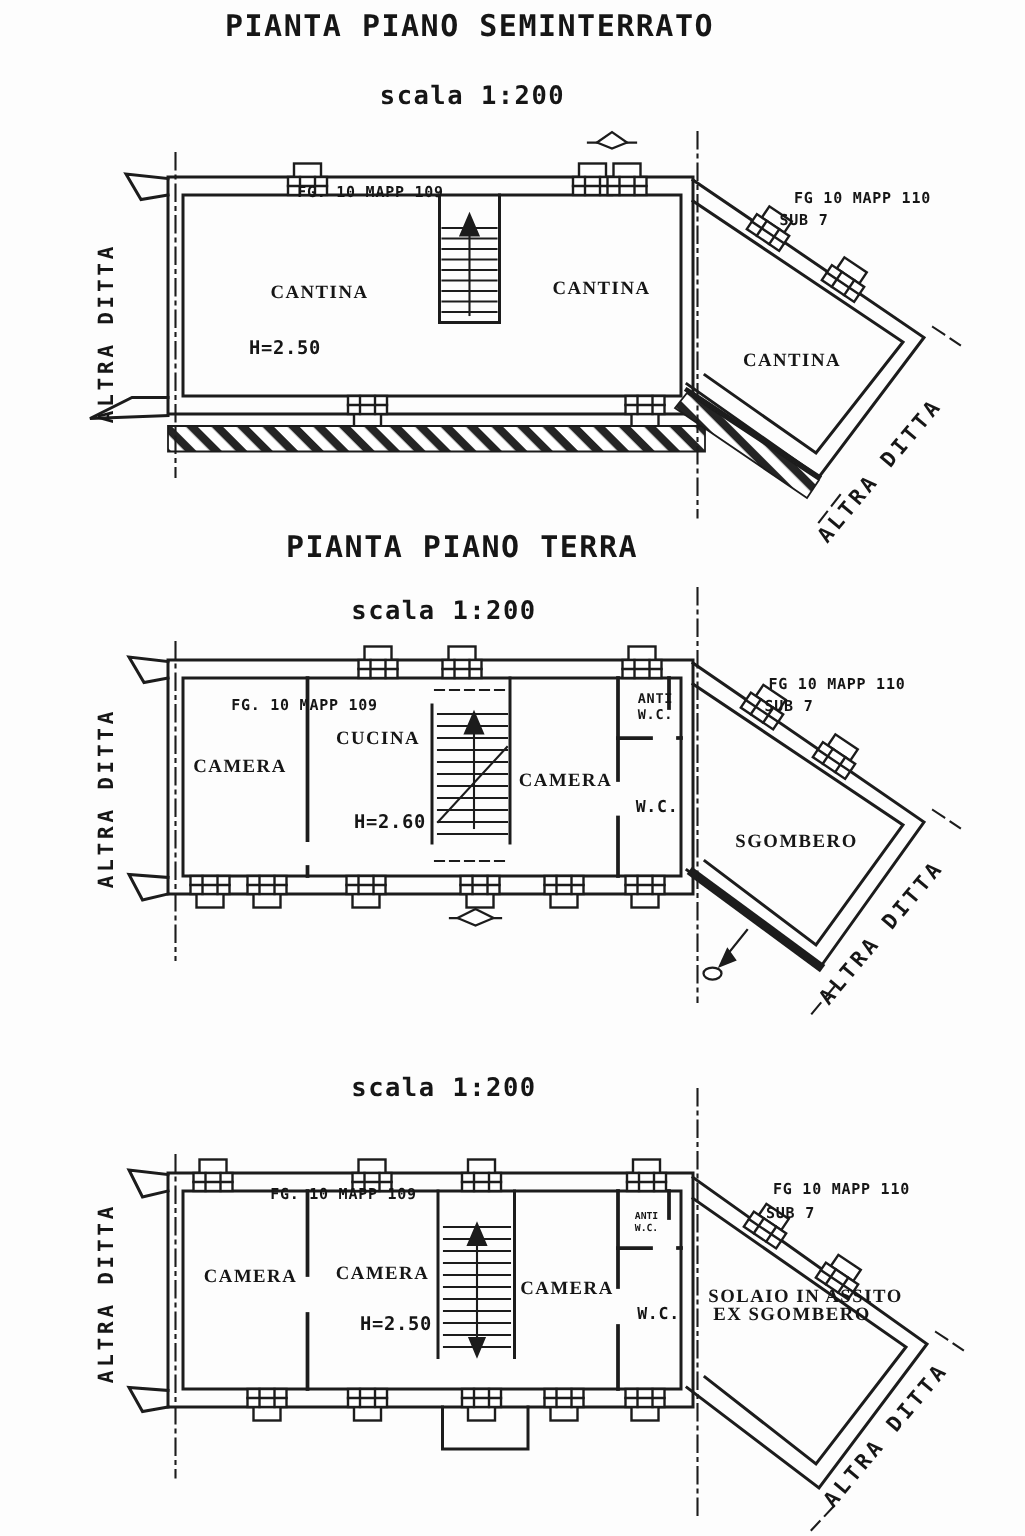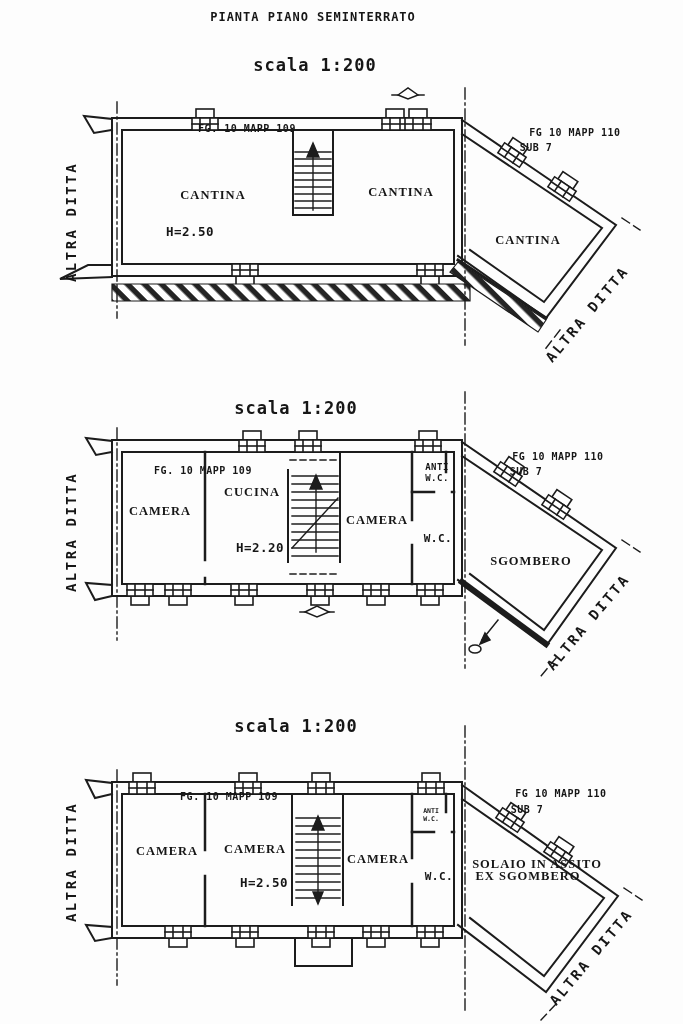--- a/index.html
+++ b/index.html
@@ -1,21 +1,21 @@
 <!DOCTYPE html>
 <html><head>
 <meta charset="utf-8">
 <style>
   html,body{margin:0;padding:0;background:#e8e8e8;}
   #page{position:relative;width:683px;height:1024px;background:#fdfdfd;overflow:hidden;
         font-family:"DejaVu Sans Mono", monospace;color:#161616;}
   #draw{position:absolute;left:0;top:0;z-index:1;}
   .lbl{position:absolute;z-index:2;transform:translate(-50%,-50%);white-space:nowrap;
        font-weight:bold;color:#161616;line-height:1;}
-  .title{font-size:12px;letter-spacing:1px;}
+  .title{font-size:20px;letter-spacing:1px;}
   .scale{font-size:17px;letter-spacing:1px;margin-top:20px;}
   .parcel{font-size:10px;letter-spacing:0.5px;margin-top:48px;}
   .room{font-size:12.5px;letter-spacing:1px;font-family:Liberation Serif, serif;}
   .hnote{font-size:12.5px;letter-spacing:0.5px;}
   .small{font-size:9px;letter-spacing:0.5px;}
   .tiny{font-size:6.5px;letter-spacing:0;}
   .wc{font-size:11px;letter-spacing:0.5px;}
   .vert{transform:translate(-50%,-50%) rotate(-90deg);font-size:14px;letter-spacing:2.5px;}
   .diag{transform:translate(-50%,-50%) rotate(-50deg);font-size:14px;letter-spacing:2.5px;}
 </style>
@@ -252,28 +252,29 @@
   <div class="lbl parcel" style="left:247px;top:81px">FG. 10 MAPP 109</div>
   <div class="lbl parcel" style="left:575px;top:85px">FG 10 MAPP 110</div>
   <div class="lbl parcel" style="left:536px;top:100px">SUB 7</div>
   <div class="lbl vert" style="left:71px;top:222px">ALTRA DITTA</div>
   <div class="lbl room" style="left:213px;top:195px">CANTINA</div>
   <div class="lbl hnote" style="left:190px;top:232px">H=2.50</div>
   <div class="lbl room" style="left:401px;top:192px">CANTINA</div>
   <div class="lbl room" style="left:528px;top:240px">CANTINA</div>
   <div class="lbl diag" style="left:587px;top:314px">ALTRA DITTA</div>
 
+  <div class="lbl title" style="left:308px;top:364px">PIANTA PIANO TERRA</div>
   <div class="lbl scale" style="left:296px;top:388px">scala 1:200</div>
   <div class="lbl parcel" style="left:203px;top:423px">FG. 10 MAPP 109</div>
   <div class="lbl parcel" style="left:558px;top:409px">FG 10 MAPP 110</div>
   <div class="lbl parcel" style="left:526px;top:424px">SUB 7</div>
   <div class="lbl vert" style="left:71px;top:532px">ALTRA DITTA</div>
   <div class="lbl room" style="left:160px;top:511px">CAMERA</div>
   <div class="lbl room" style="left:252px;top:492px">CUCINA</div>
-  <div class="lbl hnote" style="left:260px;top:548px">H=2.20</div>
+  <div class="lbl hnote" style="left:260px;top:548px">H=2.60</div>
   <div class="lbl room" style="left:377px;top:520px">CAMERA</div>
   <div class="lbl small" style="left:437px;top:467px">ANTI</div>
   <div class="lbl small" style="left:437px;top:478px">W.C.</div>
   <div class="lbl wc" style="left:438px;top:538px">W.C.</div>
   <div class="lbl room" style="left:531px;top:561px">SGOMBERO</div>
   <div class="lbl diag" style="left:588px;top:622px">ALTRA DITTA</div>
 
   <div class="lbl scale" style="left:296px;top:706px">scala 1:200</div>
   <div class="lbl parcel" style="left:229px;top:749px">FG. 10 MAPP 109</div>
   <div class="lbl parcel" style="left:561px;top:746px">FG 10 MAPP 110</div>

